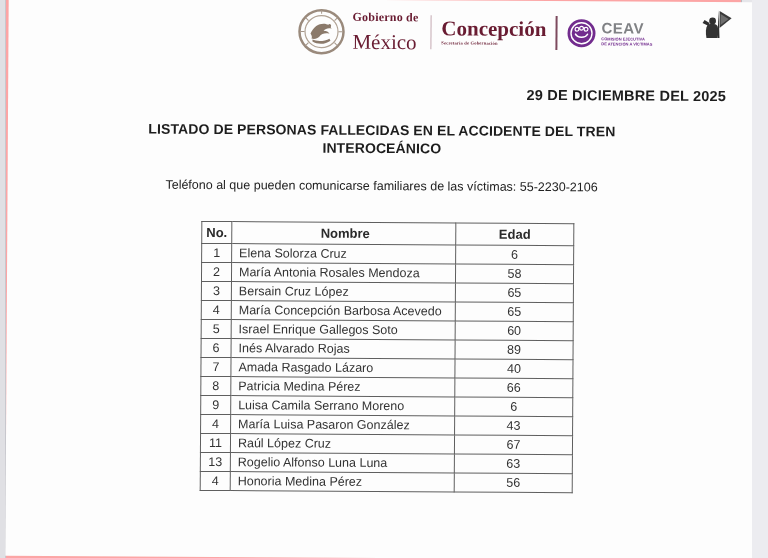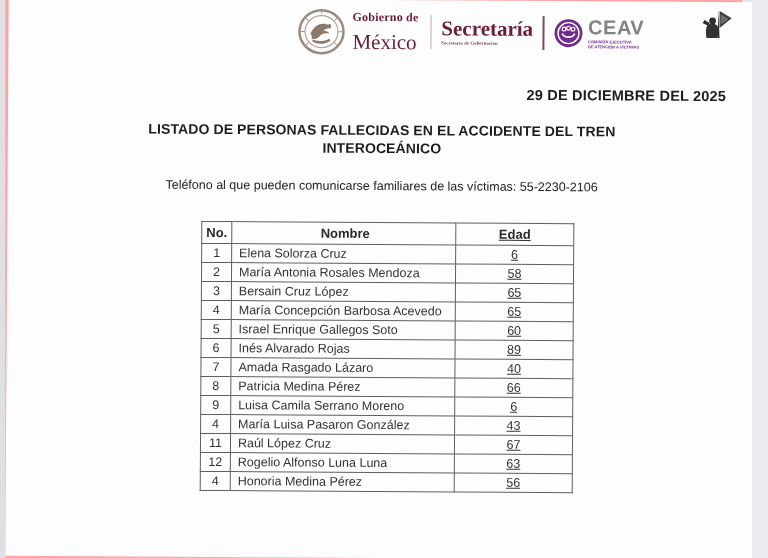--- a/index.html
+++ b/index.html
@@ -22,41 +22,41 @@
   .gob-text .l1{font-size:12px;font-weight:bold;letter-spacing:.2px;}
   .gob-text .l2{font-size:21px;font-weight:normal;margin-top:9px;}
   .vdiv1{width:1px;height:34px;background:#c4a9b2;margin:0 10px 0 12px;}
   .vdiv2{width:2px;height:34px;background:#7d4a5e;margin:0 9px 0 9px;}
   .segob{color:#691c32;font-family:"Liberation Serif",serif;line-height:1;}
   .segob .t{font-size:21px;font-weight:bold;}
   .segob .s{font-size:4.5px;font-weight:bold;margin-top:2px;letter-spacing:.2px;}
   .ceav{display:flex;align-items:center;}
   .ceav-circle{width:30px;height:30px;margin-right:5px;}
   .ceav-txt{line-height:1;}
-  .ceav-txt .a{font-size:20px;font-weight:bold;color:#808285;letter-spacing:.5px;}
+  .ceav-txt .a{font-size:15px;font-weight:bold;color:#808285;letter-spacing:.5px;}
   .ceav-txt .s{font-size:4px;font-weight:bold;color:#722c8e;margin-top:1.5px;line-height:1.3;}
   .flag-figure{position:absolute;top:6px;left:402px;width:34px;height:38px;}
 
   
   .date{position:absolute;top:86px;right:30px;font-size:14.5px;font-weight:bold;
     color:#1d1d1d;letter-spacing:.2px;}
   .title{position:absolute;top:121px;left:0;width:100%;text-align:center;
     font-size:14px;font-weight:bold;color:#1d1d1d;line-height:1.32;letter-spacing:.1px;}
   .phone{position:absolute;top:179px;left:0;width:100%;text-align:center;
     font-size:12.5px;color:#222;}
 
   
   table.victims{position:absolute;top:222px;left:194px;border-collapse:collapse;
     font-size:12.5px;color:#333;}
   table.victims th,table.victims td{border:1.5px solid #5f5f5f;padding:0 4px;}
   table.victims th{height:22px;font-size:13px;color:#2a2a2a;text-align:center;}
   table.victims td{height:19px;}
   .col-no{width:28px;text-align:center;border-radius:8px;}
   .col-nombre{width:224px;text-align:left;padding-left:7px !important;}
-  .col-edad{width:118px;text-align:center;text-decoration:underline;}
+  .col-edad{width:118px;text-align:center;}
 </style>
 </head>
 <body>
 
 <div class="photo">
   <div class="edge-left"></div>
   <div class="edge-right"></div>
 
   <div class="page">
 
@@ -82,21 +82,21 @@
       </svg>
 
       <div class="gob-text">
         <div class="l1">Gobierno de</div>
         <div class="l2">México</div>
       </div>
 
       <div class="vdiv1"></div>
 
       <div class="segob">
-        <div class="t">Secretaría</div>
+        <div class="t">Concepción</div>
         <div class="s">Secretaría de Gobernación</div>
       </div>
 
       <div class="vdiv2"></div>
 
       <div class="ceav">
         <svg class="ceav-circle" viewBox="0 0 30 30">
           <circle cx="15" cy="15" r="14" fill="#722c8e"></circle>
           <circle cx="15" cy="15" r="10.5" fill="none" stroke="#ffffff" stroke-width="1.4"></circle>
           <circle cx="10.5" cy="11" r="1.9" fill="none" stroke="#ffffff" stroke-width="1.2"></circle>
@@ -190,21 +190,21 @@
             <td class="col-no">4</td>
             <td class="col-nombre">María Luisa Pasaron González</td>
             <td class="col-edad">43</td>
           </tr>
           <tr>
             <td class="col-no">11</td>
             <td class="col-nombre">Raúl López Cruz</td>
             <td class="col-edad">67</td>
           </tr>
           <tr>
-            <td class="col-no">12</td>
+            <td class="col-no">13</td>
             <td class="col-nombre">Rogelio Alfonso Luna Luna</td>
             <td class="col-edad">63</td>
           </tr>
           <tr>
             <td class="col-no">4</td>
             <td class="col-nombre">Honoria Medina Pérez</td>
             <td class="col-edad">56</td>
           </tr>
         </tbody>
     </table>

